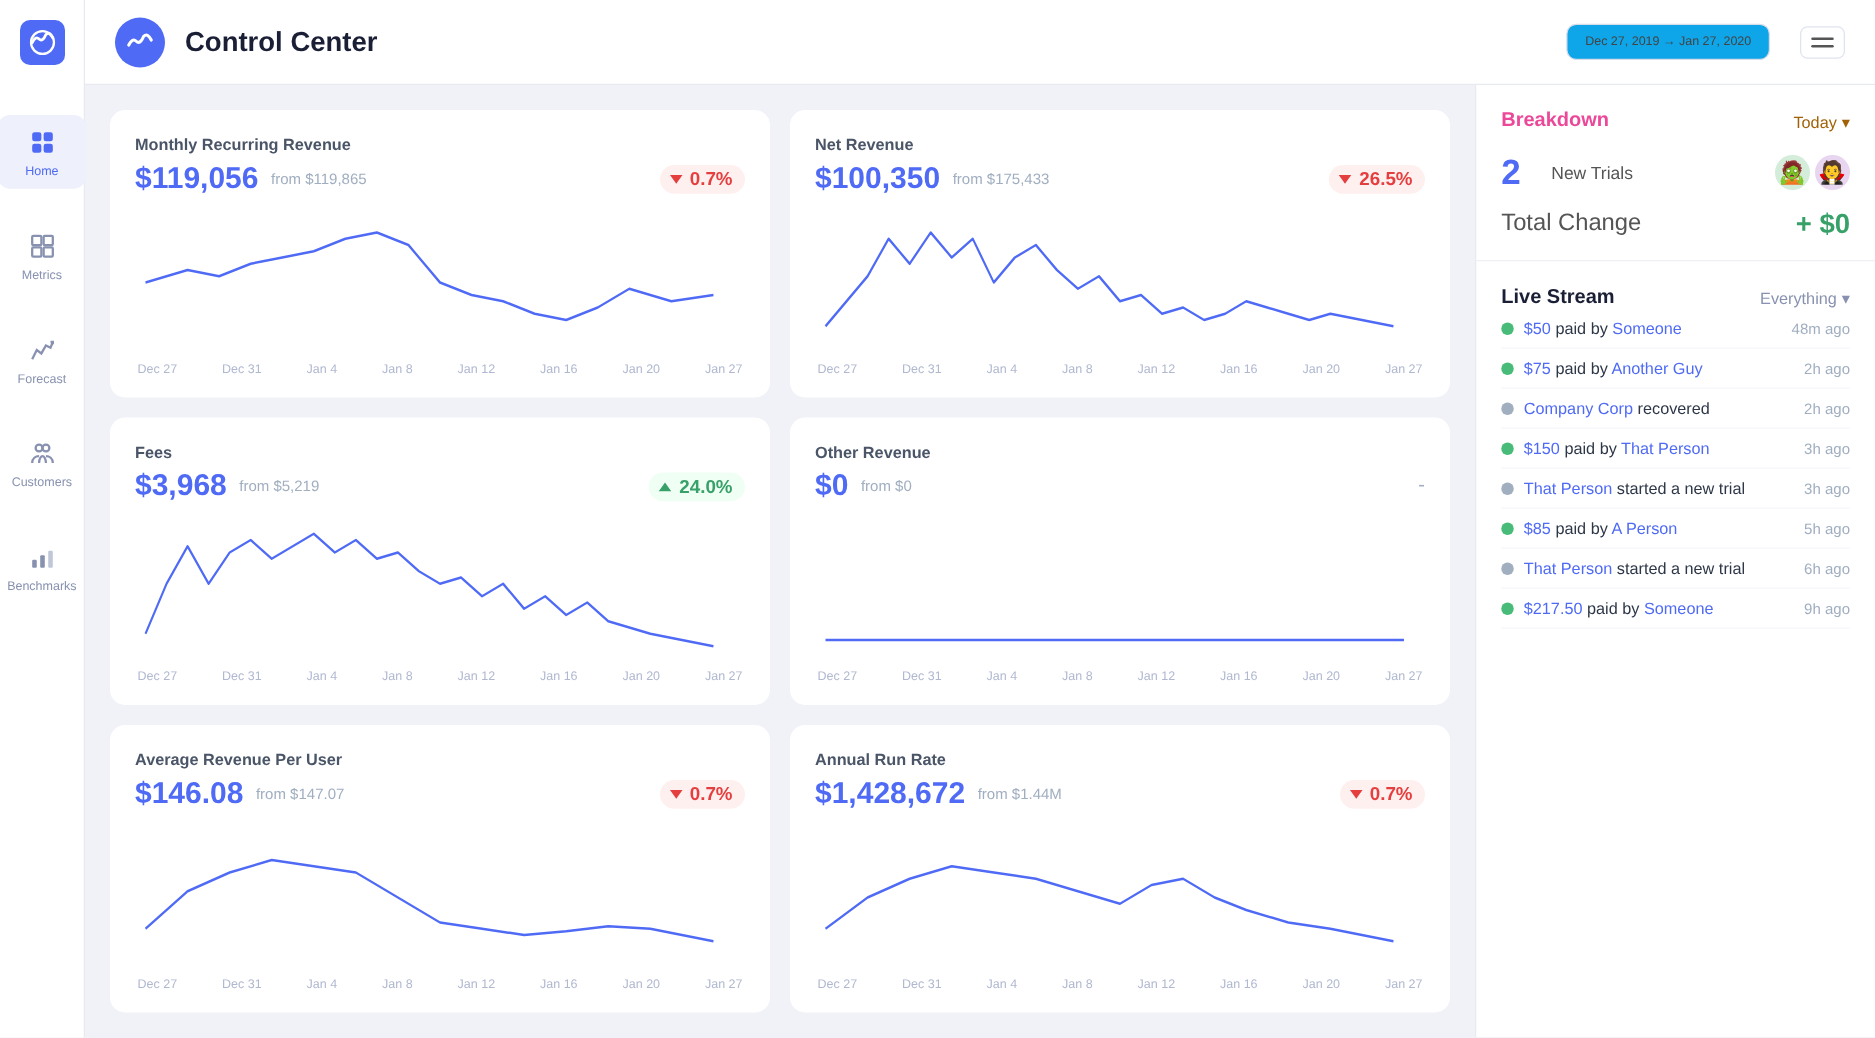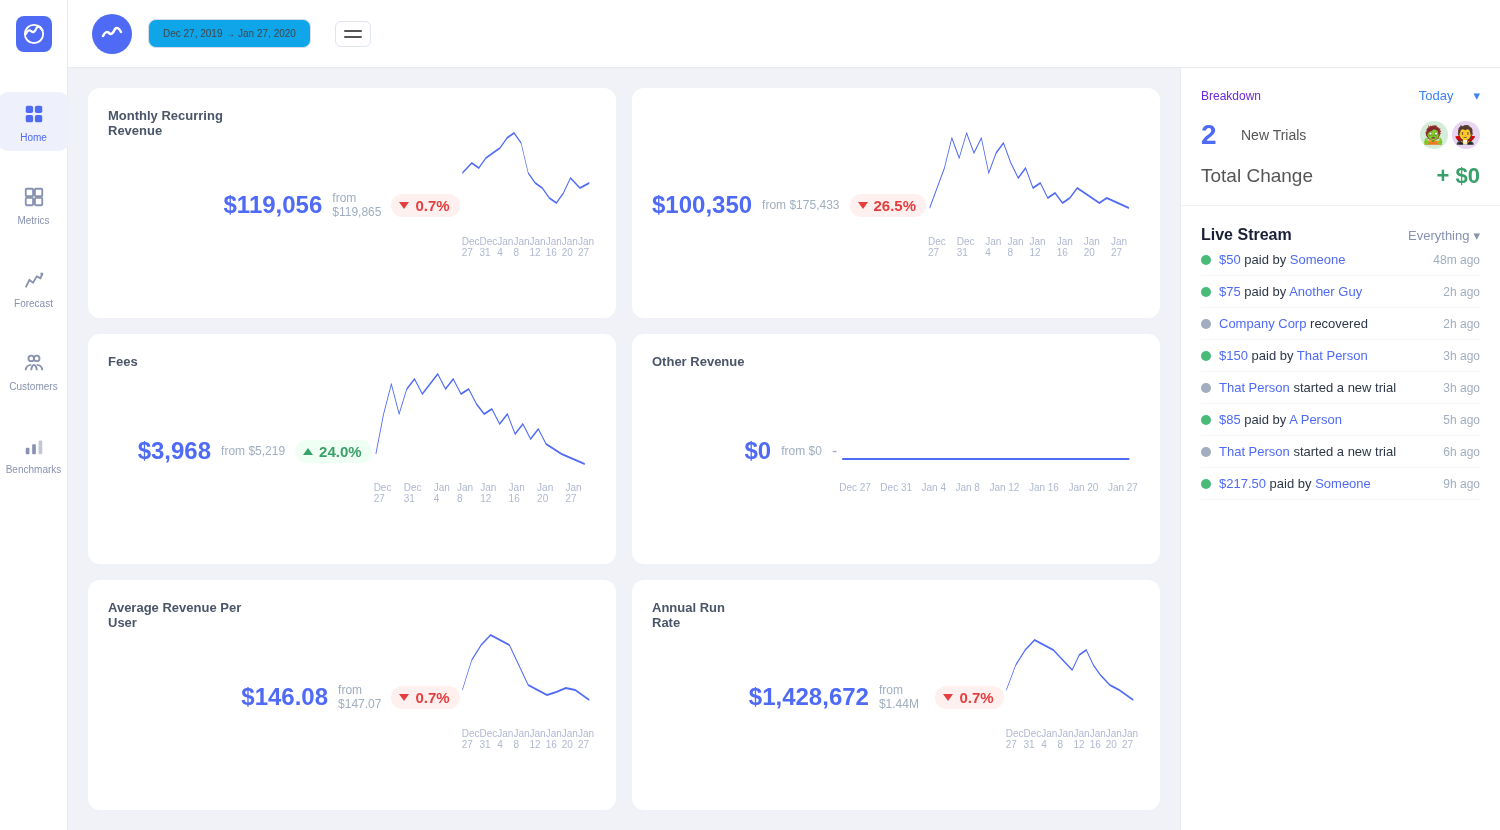--- a/index.html
+++ b/index.html
@@ -37,21 +37,21 @@
     .hamburger-line { width: 18px; height: 2px; background: #555; border-radius: 2px; }
 
     
     .content { display: flex; flex: 1; overflow: hidden; }
 
     
     .dashboard { flex: 1; padding: 20px; overflow-y: auto; display: grid; grid-template-columns: 1fr 1fr; grid-template-rows: auto auto auto; gap: 16px; }
 
     
     .chart-card {
-      background: #fff; border-radius: 12px; padding: 20px 20px 12px; display: flex; flex-direction: row; min-height: 230px;
+      background: #fff; border-radius: 12px; padding: 20px 20px 12px; display: flex; flex-direction: column; min-height: 230px;
     }
     .card-title { font-size: 13px; font-weight: 600; color: #4a5568; margin-bottom: 6px; }
     .card-value-row { display: flex; align-items: center; gap: 10px; margin-bottom: 4px; }
     .card-value { font-size: 24px; font-weight: 700; color: #4f6af5; }
     .card-from { font-size: 12px; color: #a0aec0; }
     .card-change { display: flex; align-items: center; gap: 4px; font-size: 15px; font-weight: 700; margin-left: auto; }
     .card-change.down { color: #e53e3e; }
     .card-change.up { color: #38a169; }
     .arrow-down { width: 0; height: 0; border-left: 5px solid transparent; border-right: 5px solid transparent; border-top: 7px solid #e53e3e; display: inline-block; margin-right: 2px; }
     .arrow-up { width: 0; height: 0; border-left: 5px solid transparent; border-right: 5px solid transparent; border-bottom: 7px solid #38a169; display: inline-block; margin-right: 2px; }
@@ -60,22 +60,22 @@
 
     .chart-area { flex: 1; position: relative; margin-top: 10px; }
     .chart-svg { width: 100%; height: 110px; }
     .chart-labels { display: flex; justify-content: space-between; padding: 0 2px; margin-top: 4px; }
     .chart-label { font-size: 10px; color: #b0b8d0; }
 
     
     .right-panel { width: 320px; background: #fff; border-left: 1px solid #e8eaf0; display: flex; flex-direction: column; overflow-y: auto; }
     .breakdown-section { padding: 20px 20px 16px; border-bottom: 1px solid #eef0f6; }
     .breakdown-header { display: flex; align-items: center; justify-content: space-between; margin-bottom: 16px; }
-    .breakdown-title { font-size: 12px; font-weight: 400; color: #6d28d9; }
-    .today-dropdown { font-size: 13px; color: #3b82f6; cursor: pointer; display: flex; align-items: center; gap: 20px; }
+    .breakdown-title { font-size: 16px; font-weight: 700; color: #ec4899; }
+    .today-dropdown { font-size: 13px; color: #a16207; cursor: pointer; display: flex; align-items: center; gap: 4px; }
     .breakdown-row { display: flex; align-items: center; gap: 10px; margin-bottom: 10px; }
     .breakdown-count { font-size: 28px; font-weight: 700; color: #4f6af5; min-width: 30px; }
     .breakdown-label { font-size: 14px; color: #555; flex: 1; }
     .avatar-group { display: flex; gap: 4px; }
     .avatar { width: 28px; height: 28px; border-radius: 50%; display: flex; align-items: center; justify-content: center; font-size: 14px; }
     .total-change-row { display: flex; align-items: center; margin-top: 12px; }
     .total-change-label { font-size: 19px; color: #555; flex: 1; }
     .total-change-value { font-size: 22px; font-weight: 700; color: #38a169; }
 
     
@@ -164,20 +164,21 @@
 </div>
 
 <div class="main">
 
   <div class="header">
     <div class="header-logo">
       <svg width="24" height="24" viewBox="0 0 24 24" fill="none">
         <path d="M3 14 Q6 8 9 11 Q12 14 15 7 Q18 4 21 10" stroke="white" stroke-width="2.5" fill="none" stroke-linecap="round"></path>
       </svg>
     </div>
+    <span class="header-title">Control Center</span>
     <div class="date-range-picker">
       <span>Dec 27, 2019  →  Jan 27, 2020</span>
     </div>
     <div class="hamburger-btn">
       <div class="hamburger-line"></div>
       <div class="hamburger-line"></div>
     </div>
   </div>
 
   <div class="content">
@@ -205,20 +206,21 @@
             <span class="chart-label">Jan 8</span>
             <span class="chart-label">Jan 12</span>
             <span class="chart-label">Jan 16</span>
             <span class="chart-label">Jan 20</span>
             <span class="chart-label">Jan 27</span>
           </div>
         </div>
       </div>
 
       <div class="chart-card">
+        <div class="card-title">Net Revenue</div>
         <div class="card-value-row">
           <span class="card-value">$100,350</span>
           <span class="card-from">from $175,433</span>
           <span class="change-badge card-change down">
             <span class="arrow-down"></span>
             <span>26.5%</span>
           </span>
         </div>
         <div class="chart-area">
           <svg class="chart-svg" viewBox="0 0 580 110" preserveAspectRatio="none">

